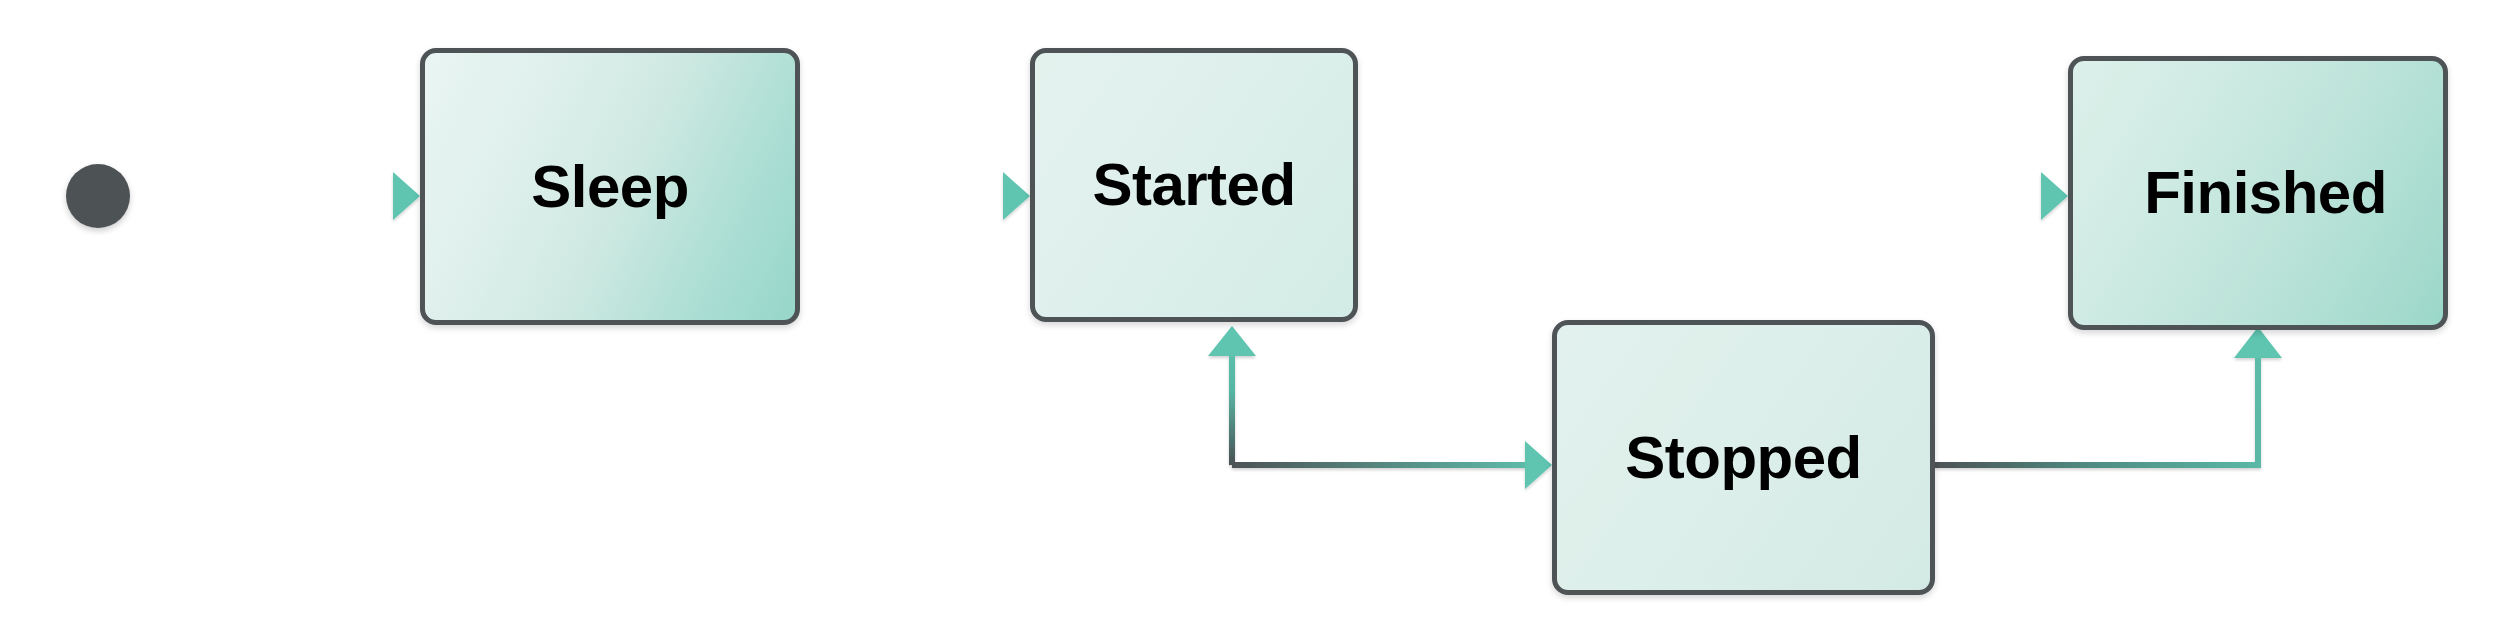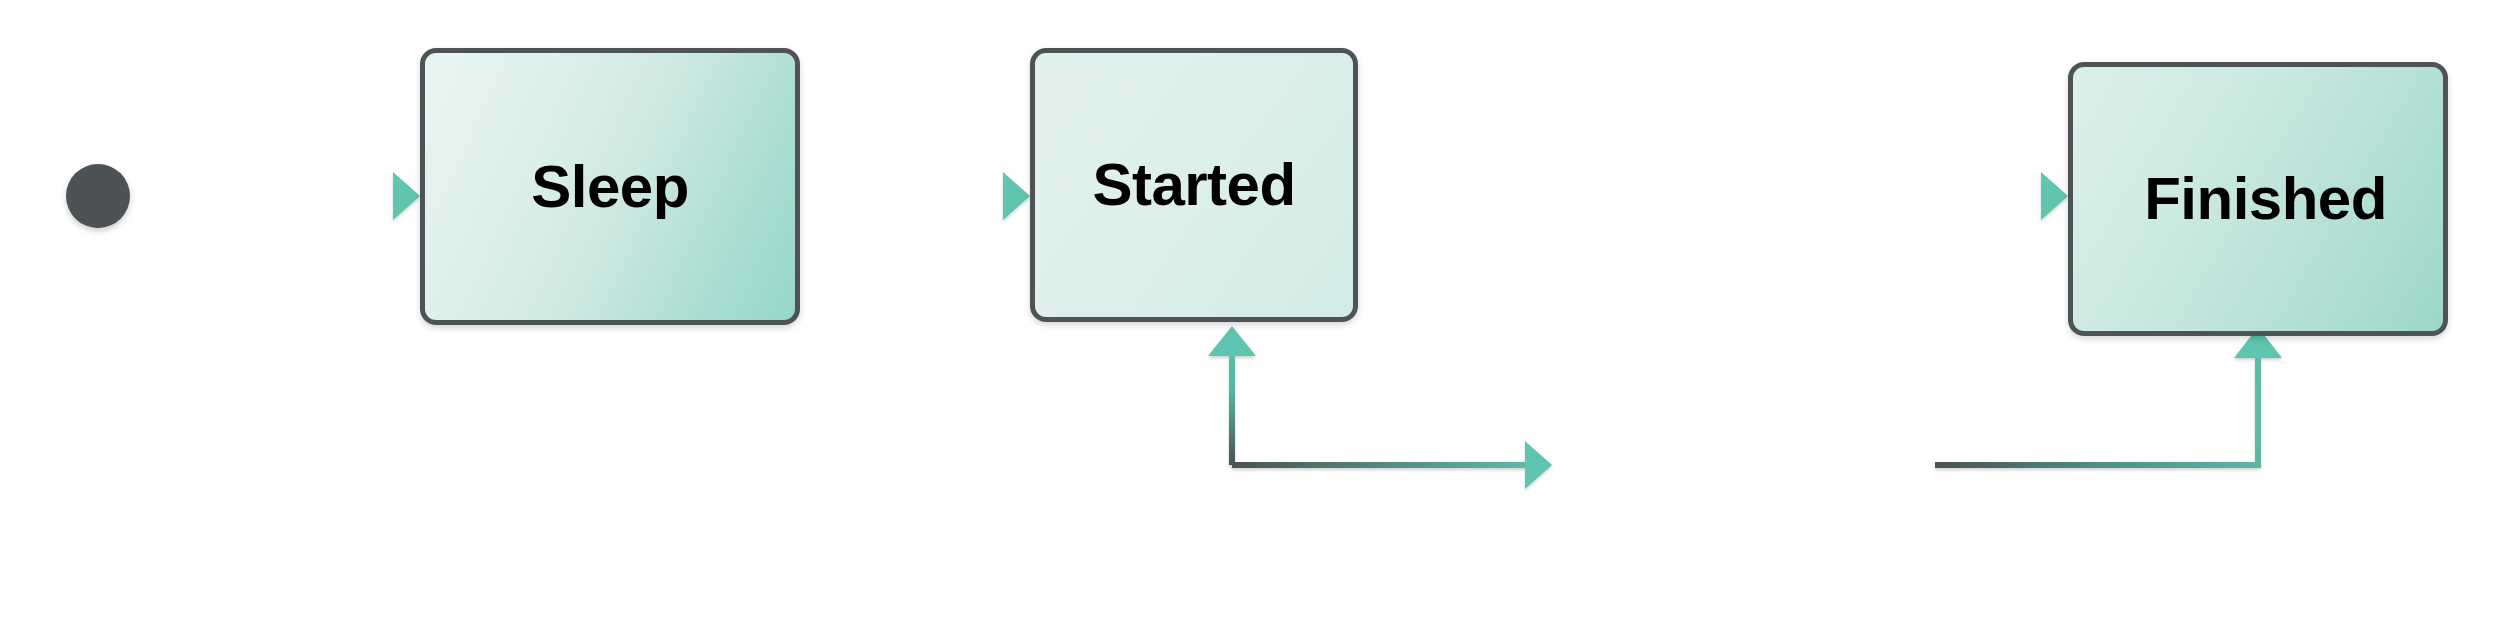--- a/index.html
+++ b/index.html
@@ -128,18 +128,21 @@
               box-shadow:0 3px 6px rgba(0,0,0,0.20);"></div>
 
   <div class="state-node" id="node-sleep" style="left:420px; top:48px; width:380px; height:277px;">
     <span class="state-label">Sleep</span>
   </div>
 
   <div class="state-node" id="node-started" style="left:1030px; top:48px; width:328px; height:274px;">
     <span class="state-label">Started</span>
   </div>
 
+  <div class="state-node" id="node-stopped" style="left:1552px; top:320px; width:383px; height:275px;">
+    <span class="state-label">Stopped</span>
+  </div>
 
-  <div class="state-node" id="node-finished" style="left:2068px; top:62px; width:380px; height:274px;padding-left:15px;">
+  <div class="state-node" id="node-finished" style="left:2068px; top:56px; width:380px; height:274px;padding-left:15px;">
     <span class="state-label">Finished</span>
   </div>
 
 </div>
 
 </body></html>

